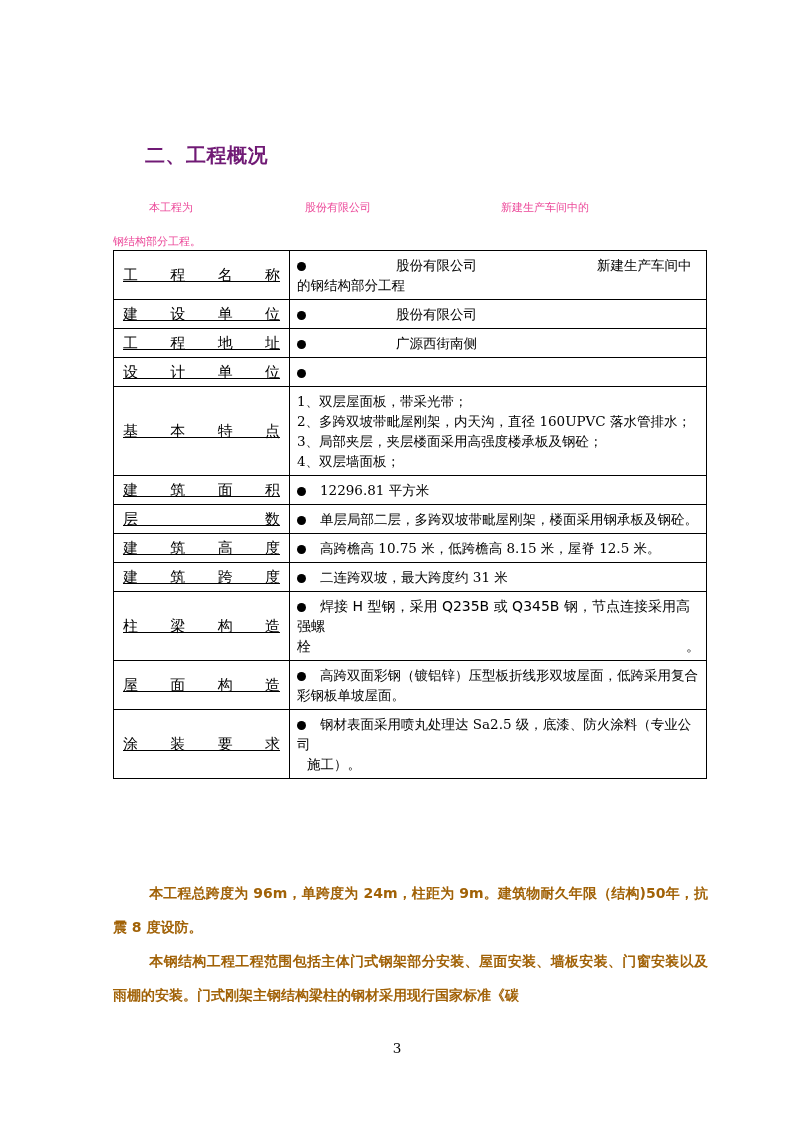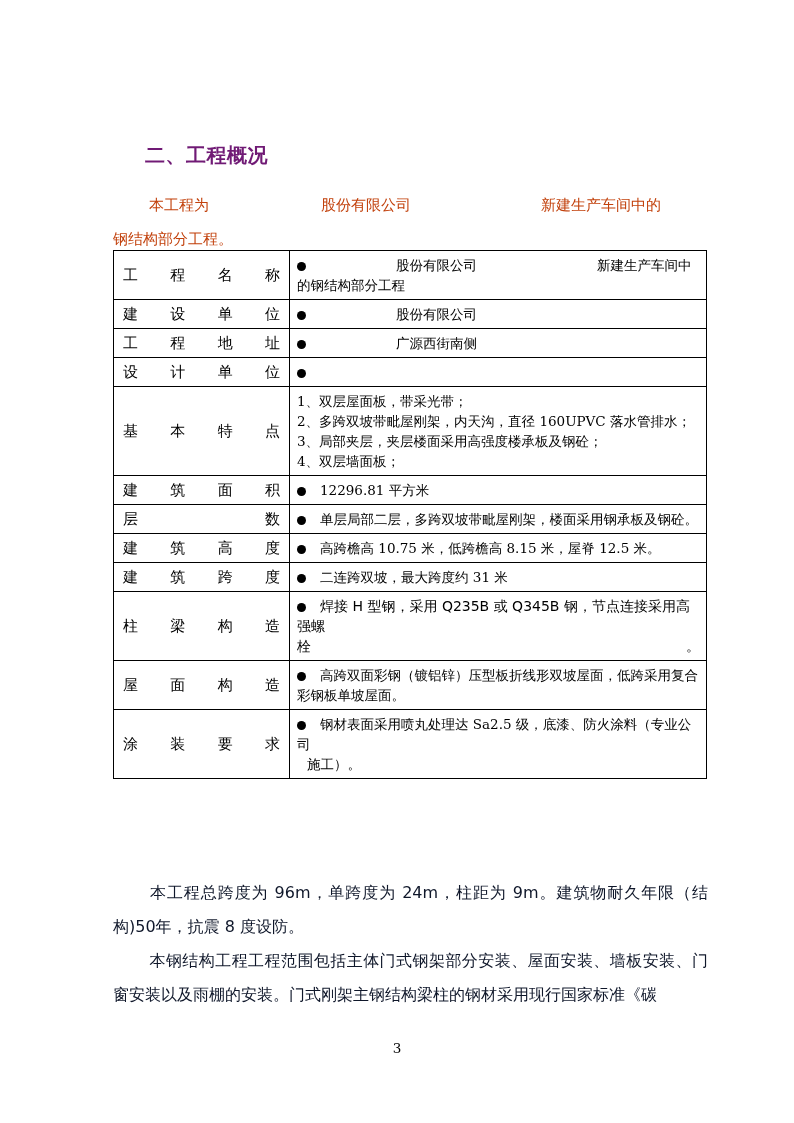--- a/index.html
+++ b/index.html
@@ -41,24 +41,24 @@
     white-space: nowrap;
   }
   .heading .indent { display: inline-block; width: 32px; }
 
   
   .intro {
     position: absolute;
     left: 0;
     top: 190px;
     width: 595px;
-    font-family: Liberation Mono, monospace;
-    font-size: 15px;
+    font-family: Liberation Sans, sans-serif;
+    font-size: 11px;
     line-height: 34px;
-    color: #c2410c;
+    color: #ec4899;
   }
   .intro .ln { display: block; white-space: pre; }
   .gap-a { display: inline-block; width: 112px; }
   .gap-b { display: inline-block; width: 130px; }
   .ind2  { display: inline-block; width: 36px; }
 
   
   .spec-table {
     position: absolute;
     left: 0px;
@@ -83,20 +83,21 @@
     text-align: justify;
     text-align-last: justify;
     text-justify: inter-character;
     white-space: nowrap;
   }
   .spec-table td.label span {
     display: inline-block;
     width: 100%;
     text-align: justify;
     text-align-last: justify;
+    text-decoration: underline;
   }
   .spec-table td.value {
     padding: 4px 6px 4px 7px;
     font-family: "DejaVu Serif", serif;
     font-size: 13.5px;
     line-height: 20px;
   }
   .spec-table td.value.heiti {
     font-family: "DejaVu Sans", sans-serif;
     font-size: 14px;
@@ -120,23 +121,24 @@
   .feat-line { display: block; white-space: pre; }
   .v-line { display: block; }
 
   
   .closing {
     position: absolute;
     left: 0;
     top: 876px;
     width: 595px;
     font-family: "DejaVu Sans", sans-serif;
-    font-size: 16px;
+    font-size: 14px;
     line-height: 34px;
-    color: #0f172a;
+    color: #a16207;
+    font-weight: bold;
   }
   .closing p { margin: 0; text-align: justify; }
   .closing p .ind { display: inline-block; width: 36px; }
 
   
   .page-number {
     position: absolute;
     left: 0;
     top: 1040px;
     width: 794px;

